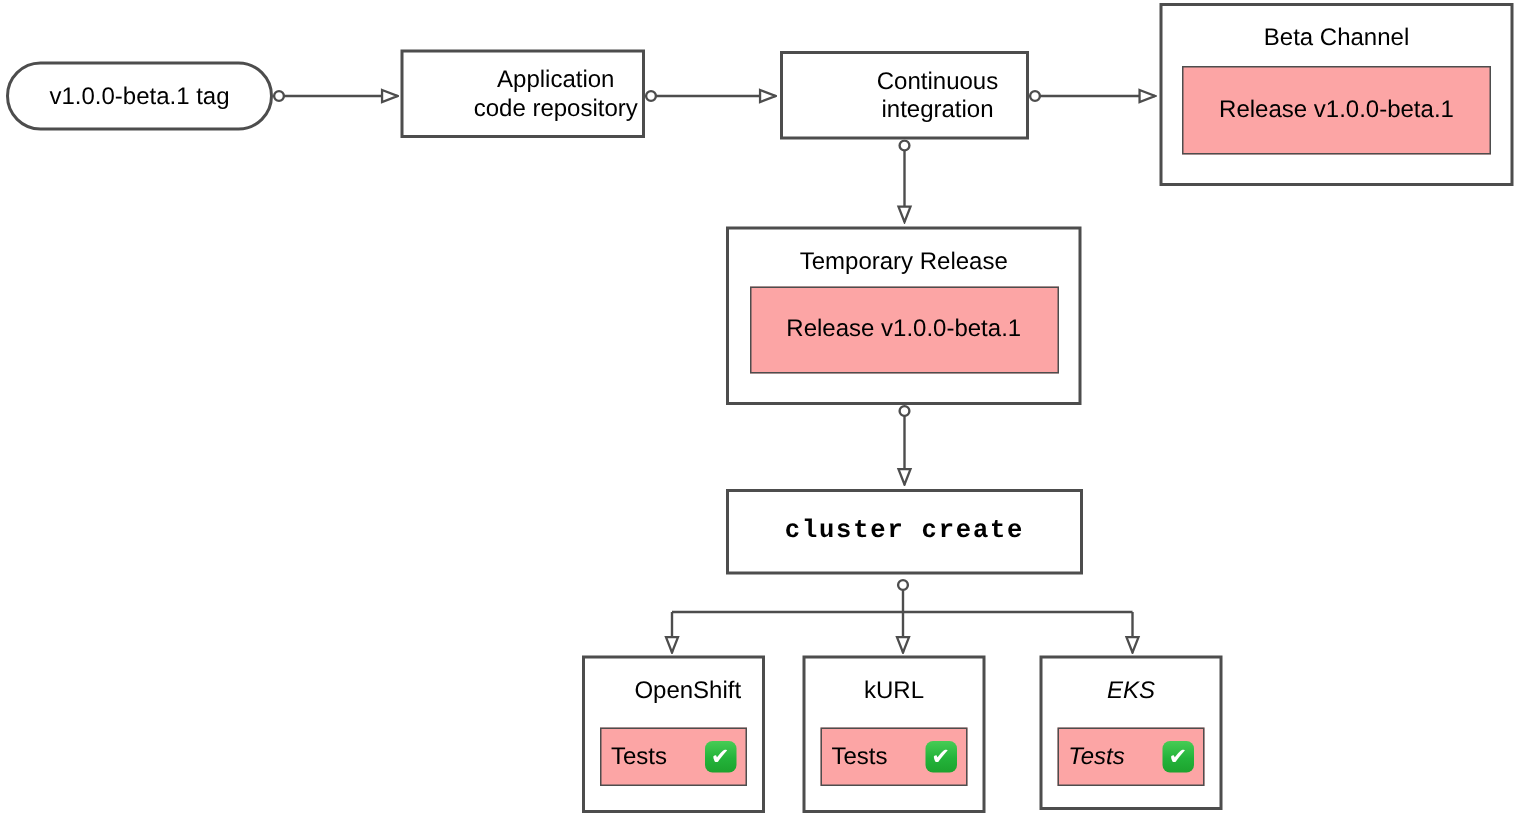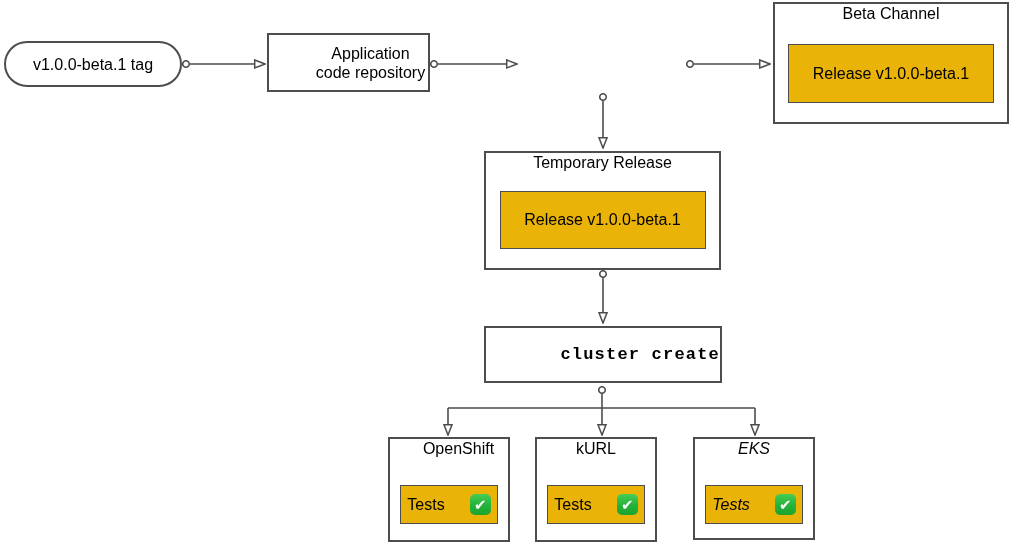--- a/index.html
+++ b/index.html
@@ -37,43 +37,42 @@
     justify-content: center;
     text-align: center;
     font-size: 16px;
     line-height: 19px;
   }
   .node.simple .lbl { display: block; }
   .node.simple .lbl.narrow { max-width: 112px; margin-left: 44px; }
 
   .node.container { text-align: center; }
   .node-title {
-    margin-top: 0;
+    margin-top: 12px;
     font-size: 16px;
     line-height: 20px;
     text-align: center;
   }
   .inner-node {
     position: absolute;
     left: 50%;
     transform: translateX(-50%);
-    background: #eab308;
+    background: #fca5a5;
     border: 1.5px solid #4d4d4d;
     display: flex;
     align-items: center;
     justify-content: center;
     font-size: 16px;
   }
 
   .node.mono {
     font-family: "Liberation Mono", "DejaVu Sans Mono", monospace;
     font-weight: bold;
     font-size: 17px;
     letter-spacing: 1.2px;
-    justify-content: flex-end;
   }
 
   .tests-inner { gap: 25px; }
   .check {
     display: inline-flex;
     align-items: center;
     justify-content: center;
     width: 21px;
     height: 21px;
     border-radius: 5px;
@@ -111,20 +110,23 @@
   </svg>
 
   <div class="node simple" style="left:4px; top:41px; width:178px; height:46px;border-radius:23px;">
     <span class="lbl">v1.0.0-beta.1 tag</span>
   </div>
 
   <div class="node simple" style="left:267px; top:33px; width:163px; height:59px;">
     <span class="lbl narrow">Application code repository</span>
   </div>
 
+  <div class="node simple" style="left:520px; top:34px; width:166px; height:59px;">
+    <span class="lbl narrow">Continuous integration</span>
+  </div>
 
   <div class="node container" style="left:773px; top:2px; width:236px; height:122px;">
     <div class="node-title">Beta Channel</div>
     <div class="inner-node" style="top:40px; width:206px; height:59px;">
       <span>Release v1.0.0-beta.1</span>
     </div>
   </div>
 
   <div class="node container" style="left:484px; top:151px; width:237px; height:119px;">
     <div class="node-title">Temporary Release</div>

